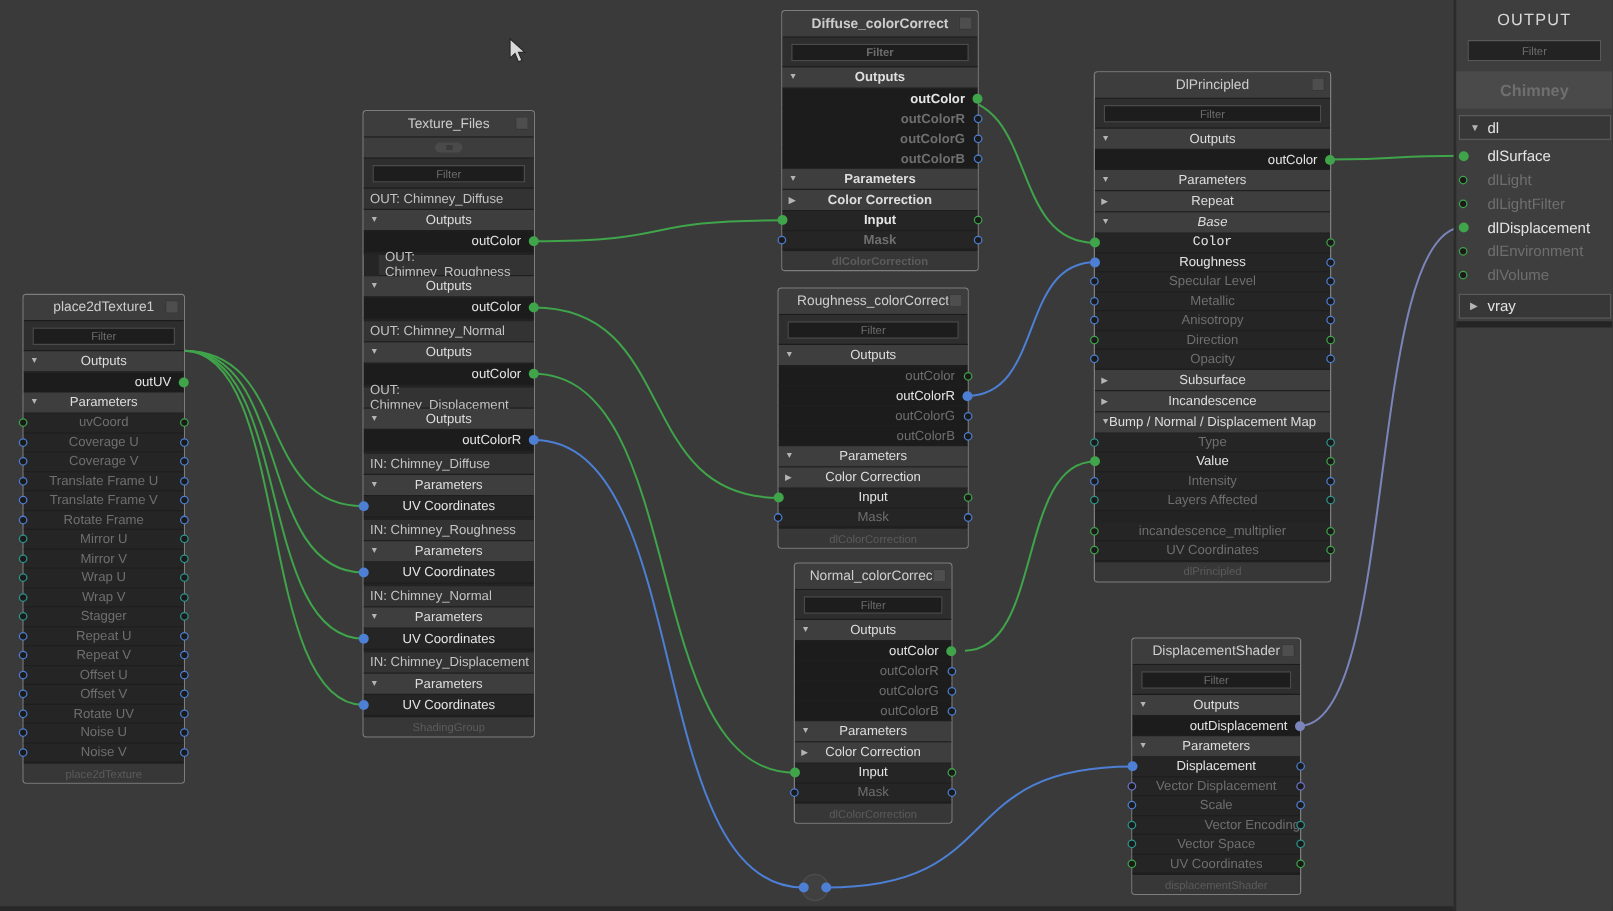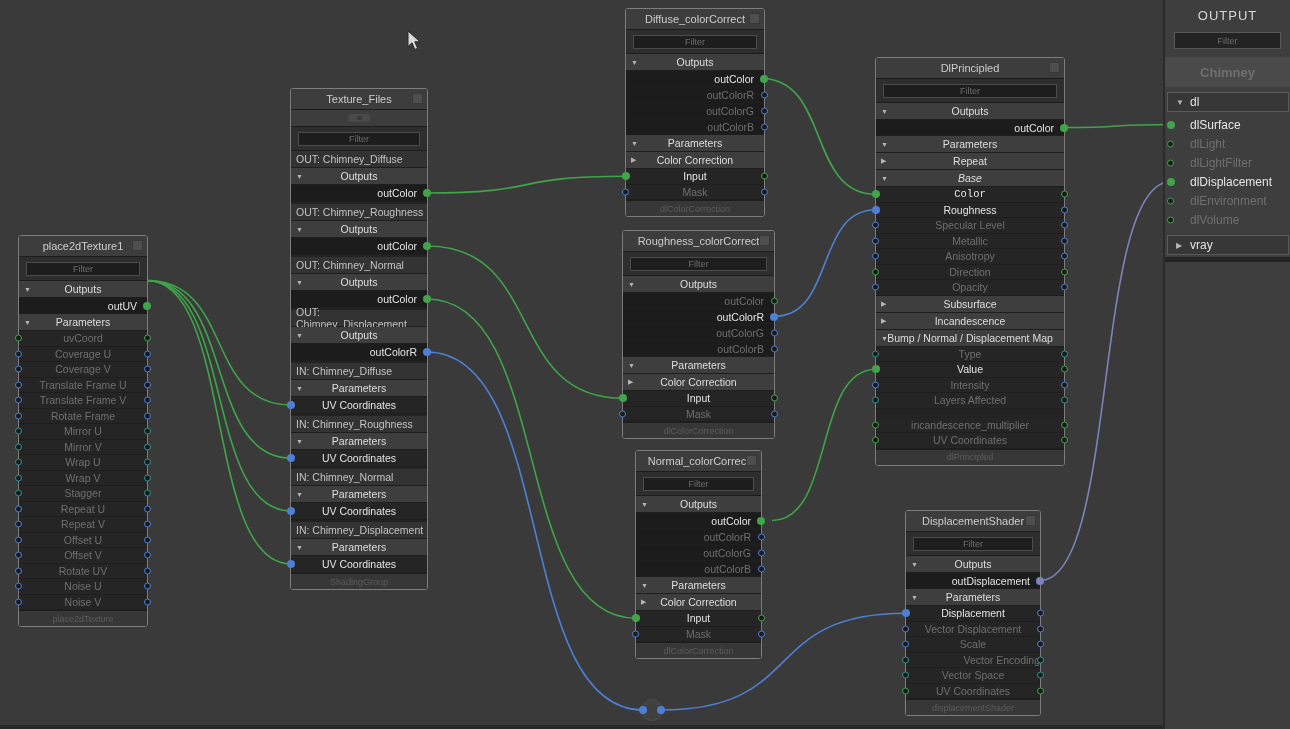--- a/index.html
+++ b/index.html
@@ -200,21 +200,21 @@
         </div>
         <div class="row hdr" style="height: 17px;">
           <span class="arrow">▼</span>
           <span>Outputs</span>
         </div>
         <div class="row orow" style="height: 17px;">
           <span class="bright">outColor</span>
           <span class="port fill r" style="background: rgb(63, 164, 74);"></span>
         </div>
         <div class="row gaprow" style="height: 2px;"></div>
-        <div class="row lrow" style="height: 17px;">
+        <div class="row lrow" style="height: 17px; margin-left: 12px;">
           <span>OUT: Chimney_Roughness</span>
         </div>
         <div class="row hdr" style="height: 17px;">
           <span class="arrow">▼</span>
           <span>Outputs</span>
         </div>
         <div class="row orow" style="height: 17px;">
           <span class="bright">outColor</span>
           <span class="port fill r" style="background: rgb(63, 164, 74);"></span>
         </div>
@@ -285,21 +285,21 @@
         <div class="row hdr" style="height: 17px;">
           <span class="arrow">▼</span>
           <span>Parameters</span>
         </div>
         <div class="row parm" style="height: 17px;">
           <span class="bright">UV Coordinates</span>
           <span class="port fill l" style="background: rgb(77, 127, 212);"></span>
         </div>
         <div class="foot">ShadingGroup</div>
       </div>
-      <div class="node" style="left: 625px; top: 8px; width: 140px;">
+      <div class="node" style="left: 625px; top: 8px; width: 158px; font-weight: bold;">
         <div class="ntitle">
           <span class="t">Diffuse_colorCorrect</span>
           <span class="swatch"></span>
         </div>
         <div class="frow">
           <div class="fbox">Filter</div>
         </div>
         <div class="row hdr" style="height: 17px;">
           <span class="arrow">▼</span>
           <span>Outputs</span>

